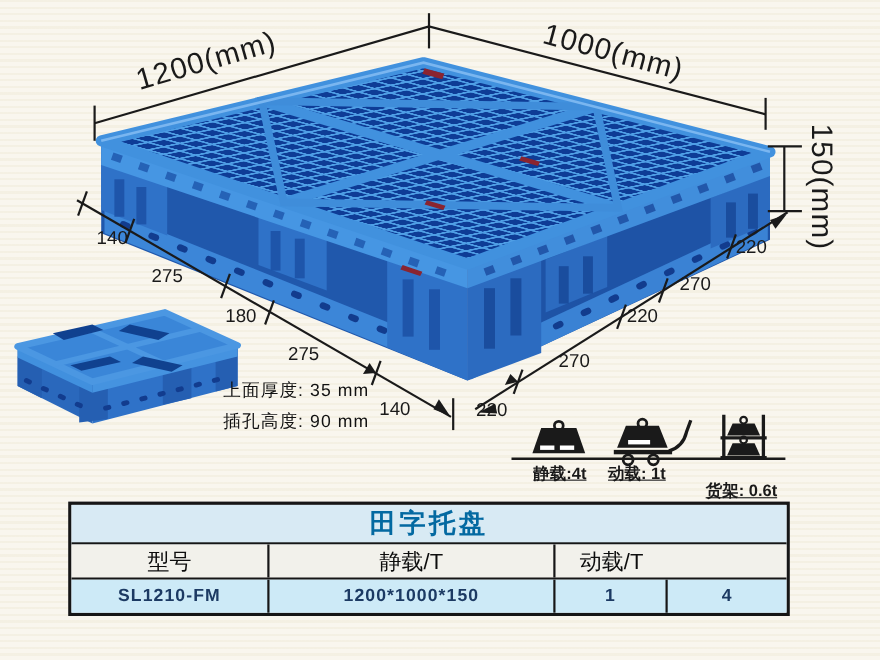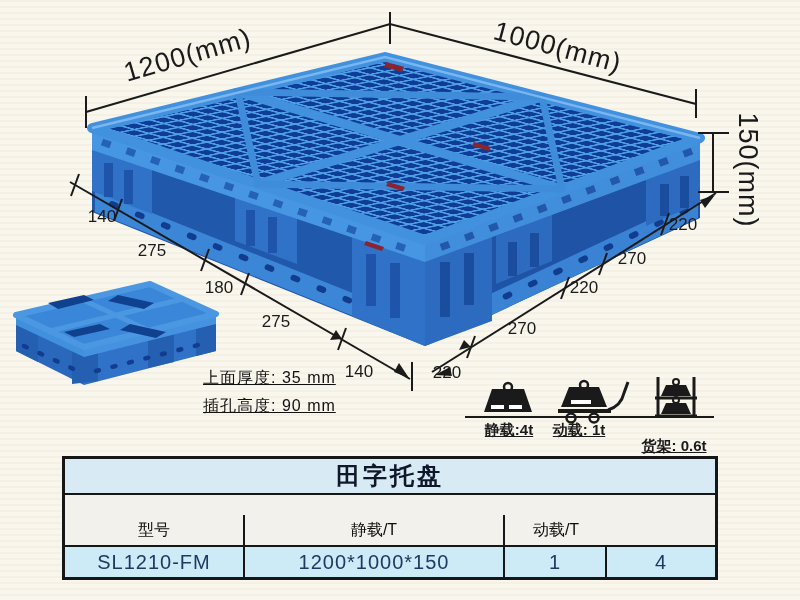--- a/index.html
+++ b/index.html
@@ -11,43 +11,43 @@
   }
   .canvas{position:absolute;inset:0;width:800px;height:600px;
     background:
       repeating-linear-gradient(180deg, rgba(238,233,214,.45) 0 2px, rgba(255,255,255,0) 2px 6px),
       #f9f6ee;
   }
   svg.art{position:absolute;left:0;top:0;}
   .lbl{position:absolute;color:#1a1a1a;white-space:nowrap;}
   .dim-big{font-size:27px;font-weight:500;letter-spacing:1px;}
   .dim-sm{font-size:17px;width:40px;text-align:center;}
-  .spec-lines{left:203px;top:364px;font-size:16px;line-height:28px;color:#111;font-weight:500;letter-spacing:1px;text-decoration:underline;}
+  .spec-lines{left:203px;top:342px;font-size:16px;line-height:28px;color:#111;font-weight:500;letter-spacing:1px;}
   .load-lbl{font-size:15px;font-weight:700;text-align:center;text-decoration:underline;}
 
   
   .spec-table{
     position:absolute;left:62px;top:456px;width:656px;
     border:3px solid #161616;background:#fff;box-sizing:border-box;
   }
   .t-title{
     height:34px;background:#d8eaf4;border-bottom:2px solid #161616;
     display:flex;align-items:center;justify-content:center;
-    font-size:24px;font-weight:700;color:#0f172a;letter-spacing:3px;
+    font-size:24px;font-weight:700;color:#0369a1;letter-spacing:3px;
   }
   .t-row{display:grid;grid-template-columns:180px 260px 102px 1fr;}
   .t-row > div{
     display:flex;align-items:center;justify-content:center;
     height:30px;box-sizing:border-box;border-right:2px solid #161616;
   }
   .t-row > div:last-child{border-right:none;}
   .t-head{background:#f2f1eb;border-bottom:2px solid #161616;}
-  .t-head > div{font-size:16px;color:#0d0d0d;font-weight:500;margin-top:20px;}
+  .t-head > div{font-size:20px;color:#0d0d0d;font-weight:500;}
   .t-data{background:#cdeaf7;}
-  .t-data > div{font-size:20px;color:#1c3a63;font-weight:400;letter-spacing:1px;}
+  .t-data > div{font-size:16px;color:#1c3a63;font-weight:700;letter-spacing:1px;}
 </style>
 </head>
 <body>
 
 <div class="canvas">
 
   <svg class="art" width="800" height="600" viewBox="0 0 800 600">
     <defs>
       <pattern id="mesh" width="15" height="15" patternUnits="userSpaceOnUse" patternTransform="matrix(0.966,0.26,-0.98,0.2,385,57)">
         <rect width="15" height="15" fill="#0e3c96"></rect>

